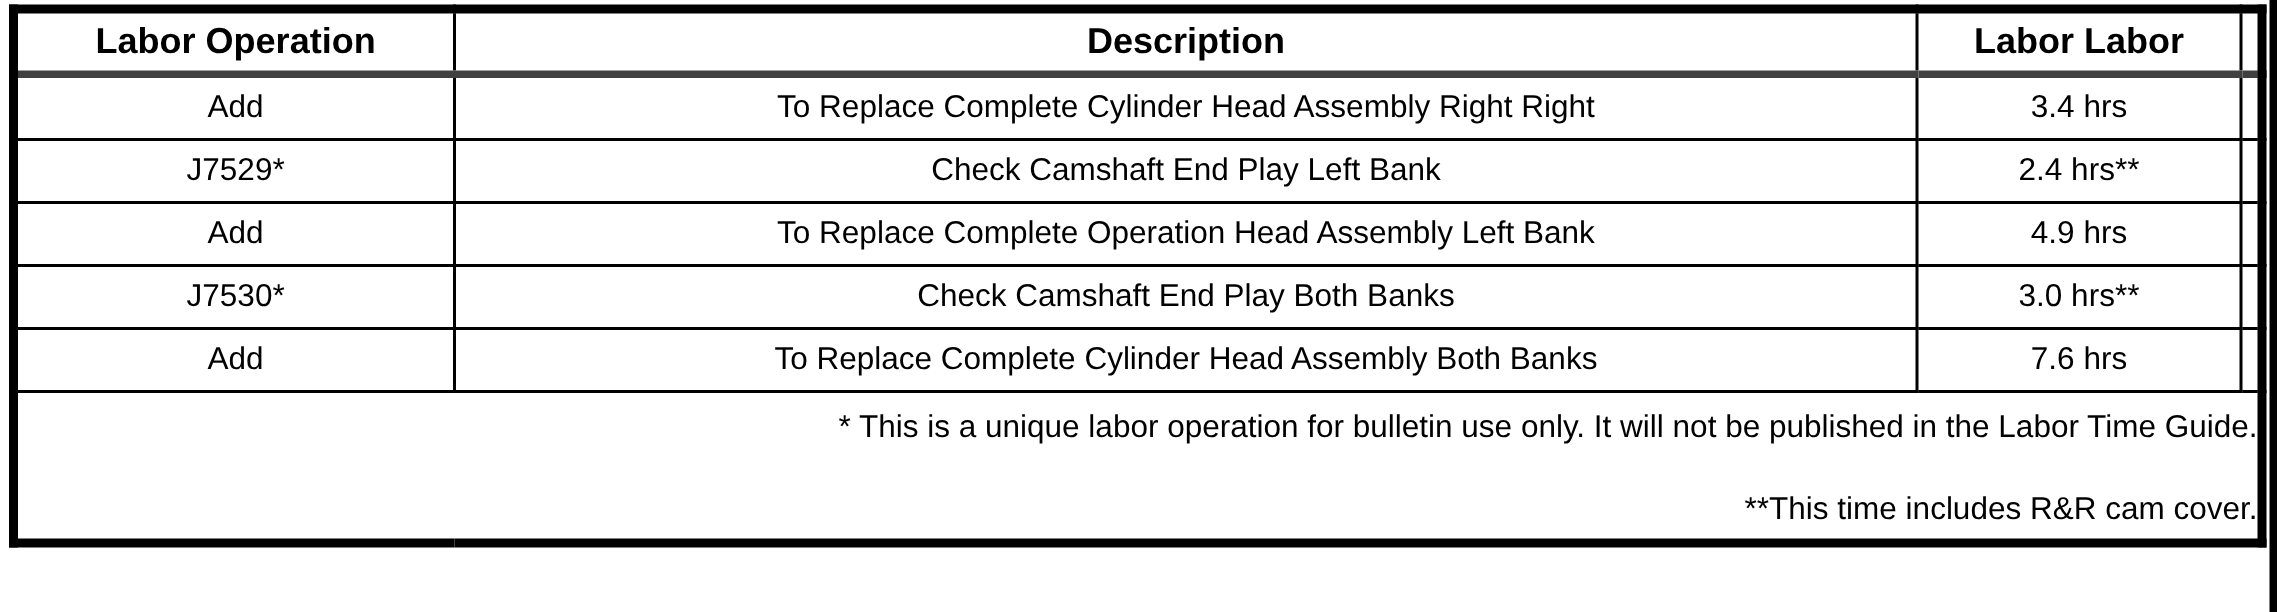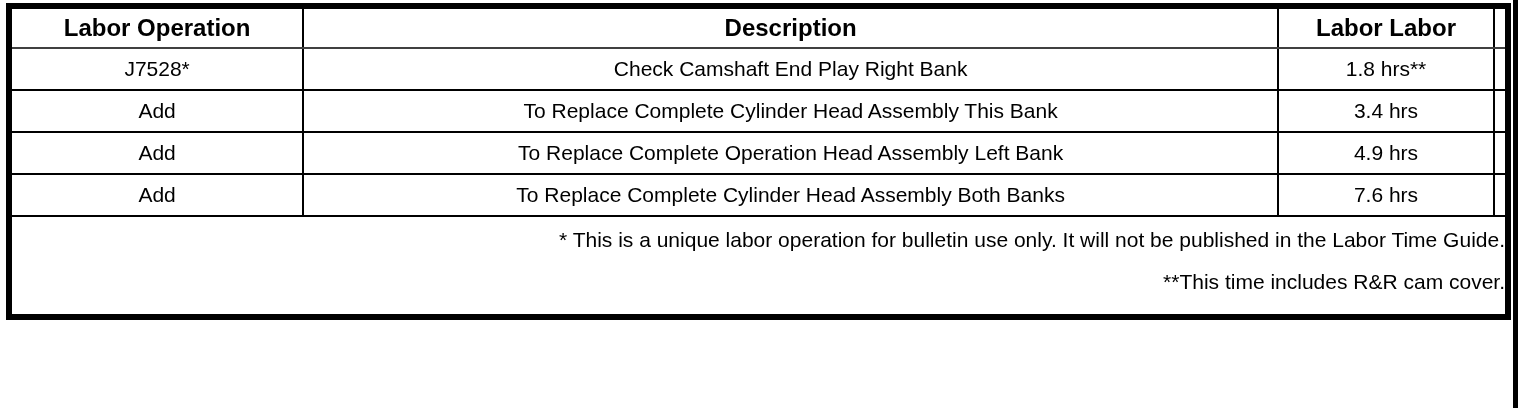--- a/index.html
+++ b/index.html
@@ -31,36 +31,36 @@
     text-align: center;
     vertical-align: middle;
     padding: 0;
     overflow: hidden;
     white-space: nowrap;
   }
   thead th {
     height: 38px;
     font-size: 24px;
     font-weight: 700;
-    border-bottom: 2px solid #404040;
+    border-bottom: 5px solid #404040;
   }
   tbody td {
     height: 40px;
     font-size: 21px;
     font-weight: 400;
   }
   tfoot td.footnotes {
     height: 97px;
     text-align: right;
     vertical-align: top;
     font-size: 21px;
     white-space: normal;
   }
   .fn { margin: 10px 0 0 8px; line-height: 26px; }
-  .fn2 { margin-top: 16px; }
+  .fn2 { margin-top: 29px; }
   .edge-line {
     position: absolute;
     left: 1513px;
     top: 0;
     width: 5px;
     height: 408px;
     background: #000000;
   }
 </style>
 </head>
@@ -77,35 +77,41 @@
     <thead>
       <tr>
         <th>Labor Operation</th>
         <th>Description</th>
         <th>Labor Labor</th>
         <th></th>
       </tr>
     </thead>
     <tbody>
       <tr>
-        <td>J7528*</td>
-        <td>Check Camshaft End Play Right Bank</td>
-        <td>1.8 hrs**</td>
+        <td>Add</td>
+        <td>To Replace Complete Cylinder Head Assembly Right Right</td>
+        <td>3.4 hrs</td>
         <td></td>
       </tr>
       <tr>
-        <td>Add</td>
-        <td>To Replace Complete Cylinder Head Assembly This Bank</td>
-        <td>3.4 hrs</td>
+        <td>J7529*</td>
+        <td>Check Camshaft End Play Left Bank</td>
+        <td>2.4 hrs**</td>
         <td></td>
       </tr>
       <tr>
         <td>Add</td>
         <td>To Replace Complete Operation Head Assembly Left Bank</td>
         <td>4.9 hrs</td>
+        <td></td>
+      </tr>
+      <tr>
+        <td>J7530*</td>
+        <td>Check Camshaft End Play Both Banks</td>
+        <td>3.0 hrs**</td>
         <td></td>
       </tr>
       <tr>
         <td>Add</td>
         <td>To Replace Complete Cylinder Head Assembly Both Banks</td>
         <td>7.6 hrs</td>
         <td></td>
       </tr>
     </tbody>
     <tfoot>

